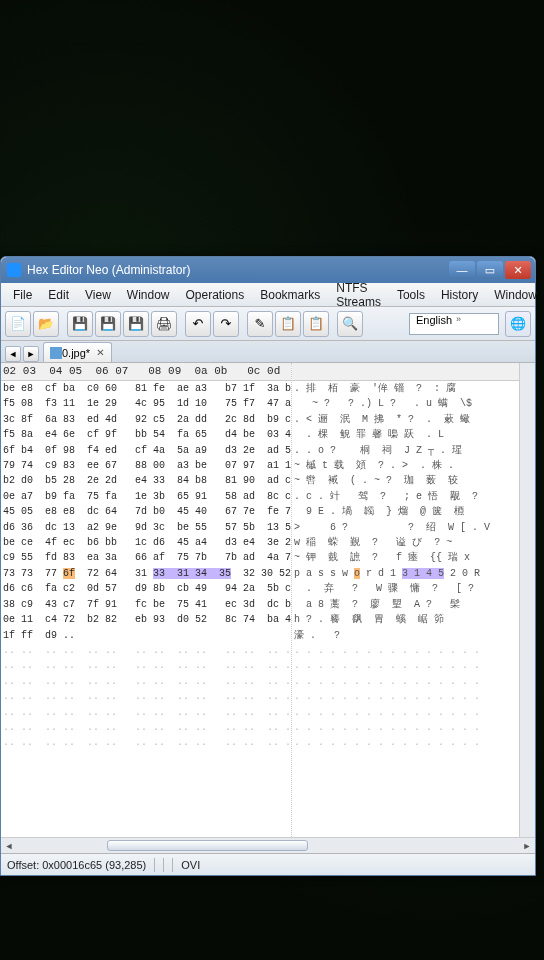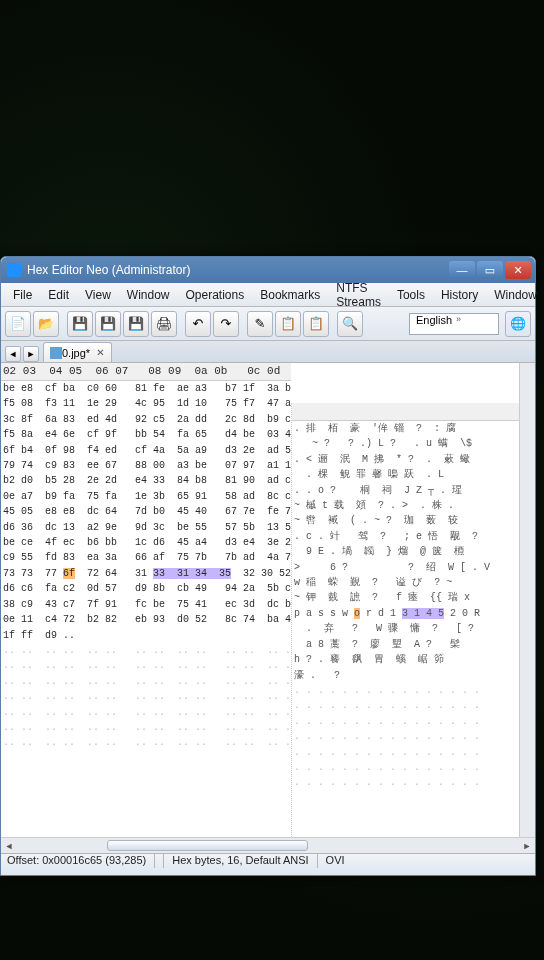--- a/index.html
+++ b/index.html
@@ -84,32 +84,32 @@
     display:flex;align-items:flex-end;border-bottom:1px solid #b5b5b5;
     padding-left: 4px;
   }
   .tab-nav{display:flex;gap:2px;margin-right:4px;}
   .tab-nav-btn{width:16px;height:16px;background:linear-gradient(#fff,#e0e0e0);border:1px solid #a9b5c7;border-radius:2px;font-size:9px;display:flex;align-items:center;justify-content:center;}
   .tab{background:linear-gradient(#fff,#ebebeb);border:1px solid #a9b5c7;border-bottom:0;border-radius:3px 3px 0 0;height:20px;display:flex;align-items:center;padding:0 6px;font-size:11px;}
   .tab .pic-ico{width:12px;height:12px;background:#5fa0d9;}
   .tab .x{font-size:10px;color:#555;margin-left:6px;}
   .content { flex:1; display:flex; background:#fff; overflow:hidden;}
   .hex-area { flex:0 0 290px; overflow:hidden;}
-  .ascii-area { flex:1; overflow:hidden; border-left:1px dotted #ccc;margin-top:40px;}
+  .ascii-area { flex:1; overflow:hidden; border-left:1px dotted #ccc;}
   .scroll-v{width:16px;background:#e7ebef;border-left:1px solid #ccc;}
   .col-header{font-family:"Courier New",monospace;font-size:11px;color:#2a2a2a;white-space:pre;background:#f0f0f0;border-bottom:1px solid #ccc;padding:2px 2px;height:18px;}
   .hex-rows,.ascii-rows{font-family:"Courier New",monospace;font-size:10px;line-height:15.4px;white-space:pre;padding:0 2px;color:#2a2a2a;}
   .ascii-rows{color:#555;}
   .hl1{background:#fdba74;}
   .hl2{background:#c4b5fd;}
   .hscroll{height:16px;background:#e7ebef;border-top:1px solid #ccc;display:flex;align-items:center;}
   .hscroll .left,.hscroll .right{width:16px;text-align:center;font-size:9px;color:#555;}
   .hscroll .track{flex:1;position:relative;height:100%;}
   .hscroll .thumb{position:absolute;left:18%;width:40%;top:2px;bottom:2px;background:linear-gradient(#fff,#d3dce6);border:1px solid #a9b5c7;border-radius:3px;}
-  .statusbar{height:22px;background:linear-gradient(#f0f4f8,#dfe6ee);border-top:1px solid #b5b5b5;display:flex;font-size:11px;padding:0 6px;gap:8px;color:#222;}
+  .statusbar{height:22px;background:linear-gradient(#f0f4f8,#dfe6ee);border-top:1px solid #b5b5b5;display:flex;align-items:center;font-size:11px;padding:0 6px;gap:8px;color:#222;}
   .statusbar .sep{width:1px;height:14px;background:#b5b5b5;}
   .dotted-rows{color:#bbb;}
 </style>
 </head>
 <body>
 
 <div class="matrix-bg"></div>
 
 <div class="caption">
 </div>
@@ -240,17 +240,16 @@
     <div class="track">
       <div class="thumb"></div>
     </div>
     <div class="right">►</div>
   </div>
 
   <div class="statusbar">
     <span>Offset: 0x00016c65 (93,285)</span>
     <div class="sep"></div>
     <div class="sep"></div>
-    <span>Hex bytes, 16, Default ANSI</span>
     <div class="sep"></div>
     <span>OVI</span>
   </div>
 </div>
 
 </body></html>

